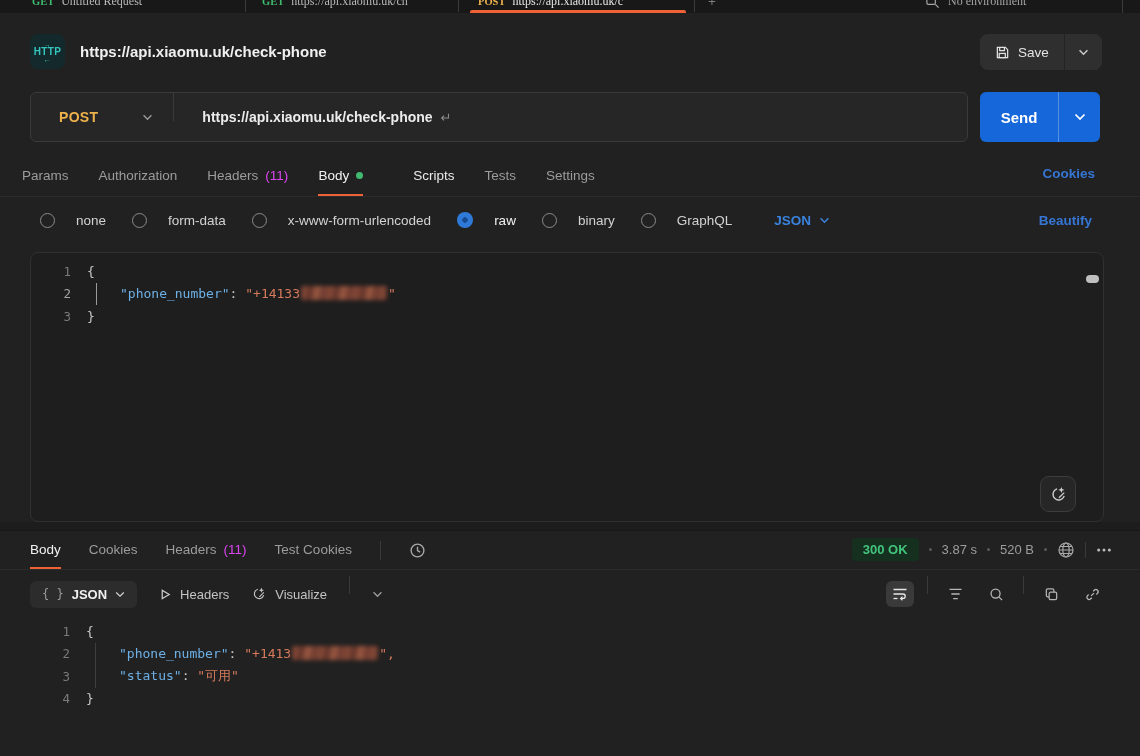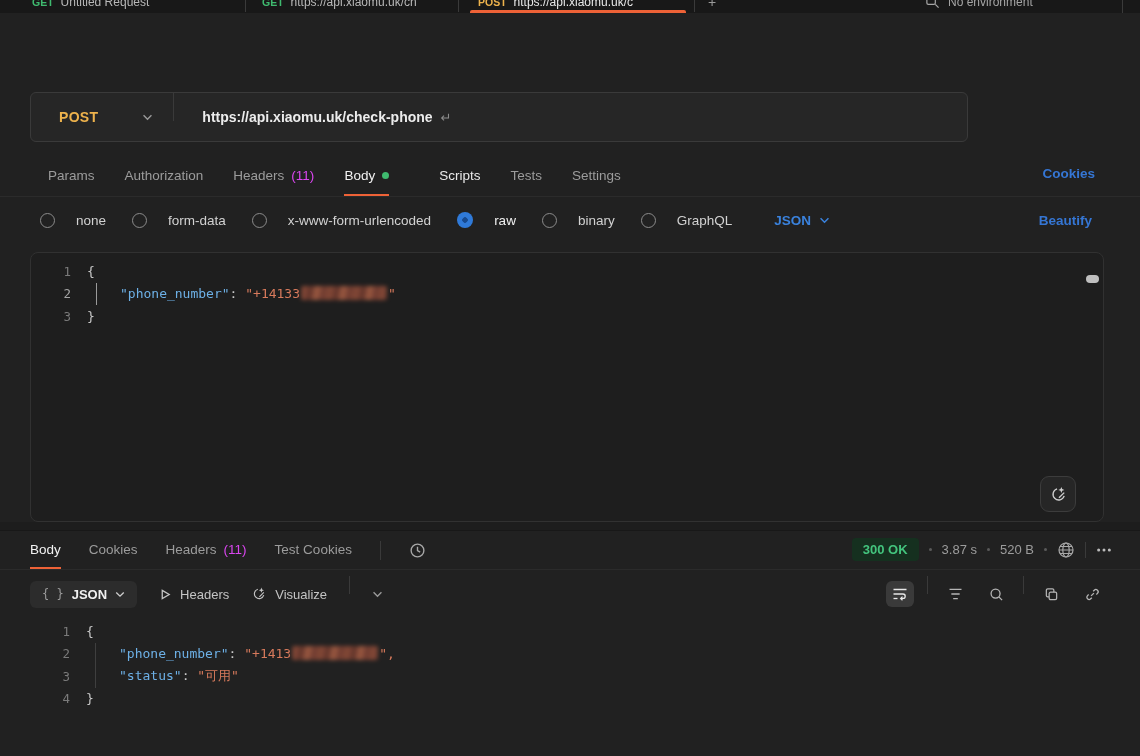--- a/index.html
+++ b/index.html
@@ -5,21 +5,21 @@
   * { margin:0; padding:0; box-sizing:border-box; }
   html,body { background:#141414; }
   #app {
     position:relative; width:1140px; height:756px; overflow:hidden;
     background:#212121; font-family:"Liberation Sans", sans-serif; color:#ededed;
     -webkit-font-smoothing:antialiased;
   }
   .vdiv { width:1px; background:#3a3a3a; align-self:stretch; }
 
   
-  .top-strip { position:absolute; left:0; top:0; width:1140px; height:13px; background:#181818; overflow:hidden; }
+  .top-strip { position:absolute; left:0; top:0; width:1140px; height:13px; background:#181818; overflow:hidden;font-family:Liberation Serif, serif; }
   .strip-inner { position:absolute; left:0; top:-10px; width:1140px; height:23px; display:flex; align-items:center; font-size:12px; color:#b9b9b9; }
   .ws-tab { display:flex; gap:7px; align-items:center; white-space:nowrap; overflow:hidden; }
   .ws-tab .m { font-size:10.5px; font-weight:bold; }
   .m-get { color:#3fba6f; } .m-post { color:#edb24c; }
   .tab-underline { position:absolute; left:470px; bottom:0; width:216px; height:3px; background:#ee6237; border-radius:2px 2px 0 0; }
   .env { display:flex; align-items:center; gap:8px; color:#a5a5a5; }
 
   
   .req-header { position:absolute; left:0; top:13px; width:1140px; height:79px; }
   .http-badge {
@@ -48,21 +48,21 @@
   .enter-hint { color:#8a8a8a; font-weight:normal; font-size:13px; margin-left:8px; }
   .send-btn {
     position:absolute; left:980px; top:0; width:120px; height:50px; background:#1667d9; border-radius:6px;
     display:flex; color:#fff;
   }
   .send-main { flex:1; display:flex; align-items:center; justify-content:center; font-size:15px; font-weight:bold; cursor:pointer; }
   .send-chev { width:42px; border-left:1px solid rgba(255,255,255,.28); display:flex; align-items:center; justify-content:center; cursor:pointer; }
 
   
   .req-tabs { position:absolute; left:0; top:156px; width:1140px; height:41px; border-bottom:1px solid #2b2b2b;
-    display:flex; align-items:stretch; gap:30px; padding-left:48px; font-size:13.5px; color:#9c9c9c; }
+    display:flex; align-items:stretch; gap:30px; padding-left:22px; font-size:13.5px; color:#9c9c9c; }
   .rtab { display:flex; align-items:center; gap:7px; cursor:pointer; padding-bottom:2px; }
   .rtab .cnt { color:#d946ef; }
   .rtab.bright { color:#eaeaea;margin-left:20px; }
   .rtab.active { color:#f2f2f2; border-bottom:2px solid #ee6237; padding-bottom:0; }
   .dot-green { width:7px; height:7px; border-radius:50%; background:#3fba6f; }
   .cookies-link { position:absolute; right:45px; top:10px; color:#3576d4; font-weight:bold; font-size:13.5px; cursor:pointer; }
 
   
   .radio-row { position:absolute; left:0; top:203px; width:1140px; height:34px; display:flex; align-items:center; gap:26px; padding-left:40px; font-size:13.5px; color:#d2d2d2; }
   .opt { display:flex; align-items:center; gap:21px; cursor:pointer; }
@@ -149,32 +149,63 @@
           <rect x="2" y="2" width="9" height="9" rx="1.5"></rect>
             <path d="M11 11l3.5 3.5"></path>
         </svg>
         <span>No environment</span>
       </div>
       <div class="vdiv" style="position:absolute;left:1122px;top:0;height:23px;"></div>
     </div>
     <div class="tab-underline"></div>
   </div>
 
+  <div class="req-header">
+    <div class="http-badge">
+      <span class="arr">→</span>
+      <span>HTTP</span>
+      <span class="arr">←</span>
+    </div>
+    <div class="req-title">https://api.xiaomu.uk/check-phone</div>
+    <div class="save-btn">
+      <div class="save-main">
+        <svg width="15" height="15" viewBox="0 0 16 16" fill="none" stroke="#e3e3e3" stroke-width="1.3">
+          <path d="M2.5 2.5h8.5l2.5 2.5v8.5h-11z"></path>
+            <path d="M5 2.5v3.5h5V2.5"></path>
+            <rect x="4.5" y="9" width="6.5" height="4.5"></rect>
+        </svg>
+        <span>Save</span>
+      </div>
+      <div class="save-chev">
+        <svg width="11" height="7" viewBox="0 0 12 8" fill="none" stroke="#cfcfcf" stroke-width="1.6">
+            <path d="M1.5 1.5 6 6l4.5-4.5"></path>
+          </svg>
+      </div>
+    </div>
+  </div>
 
   <div class="url-row">
     <div class="url-box">
       <div class="method-select">
         <span class="method-label">POST</span>
         <svg width="11" height="7" viewBox="0 0 12 8" fill="none" stroke="#9a9a9a" stroke-width="1.6">
             <path d="M1.5 1.5 6 6l4.5-4.5"></path>
           </svg>
       </div>
       <div class="vdiv" style="height:28px;"></div>
       <div class="url-text">
         <span>https://api.xiaomu.uk/check-phone</span><span class="enter-hint">↵</span>
+      </div>
+    </div>
+    <div class="send-btn">
+      <div class="send-main">Send</div>
+      <div class="send-chev">
+        <svg width="12" height="8" viewBox="0 0 12 8" fill="none" stroke="#fff" stroke-width="1.7">
+            <path d="M1.5 1.5 6 6l4.5-4.5"></path>
+          </svg>
       </div>
     </div>
   </div>
 
   <div class="req-tabs">
     <div class="rtab">
         <span>Params</span>
       </div>
     <div class="rtab">
         <span>Authorization</span>

